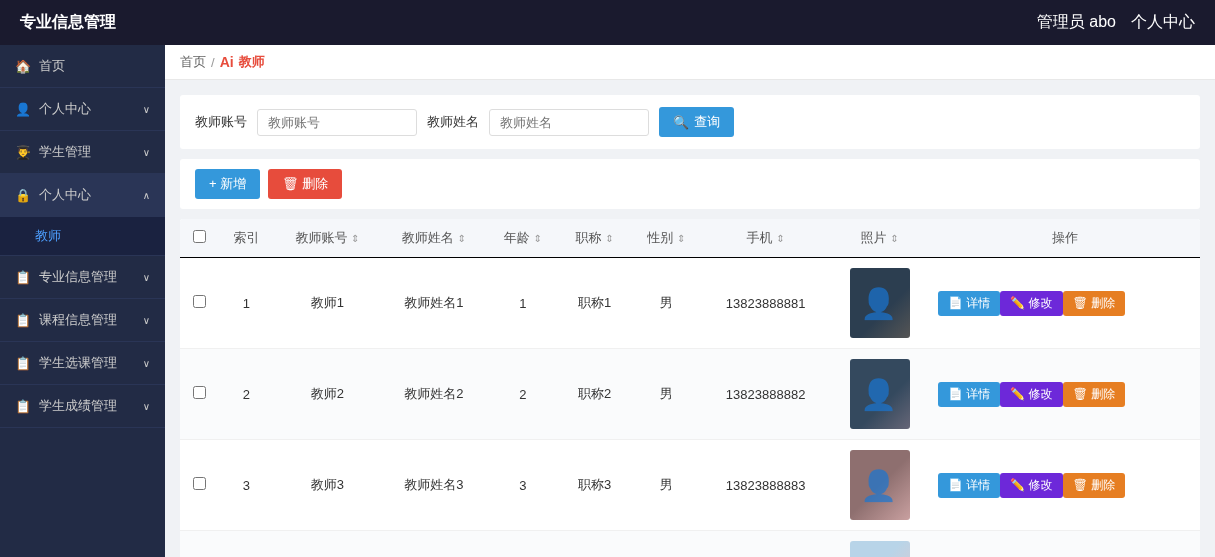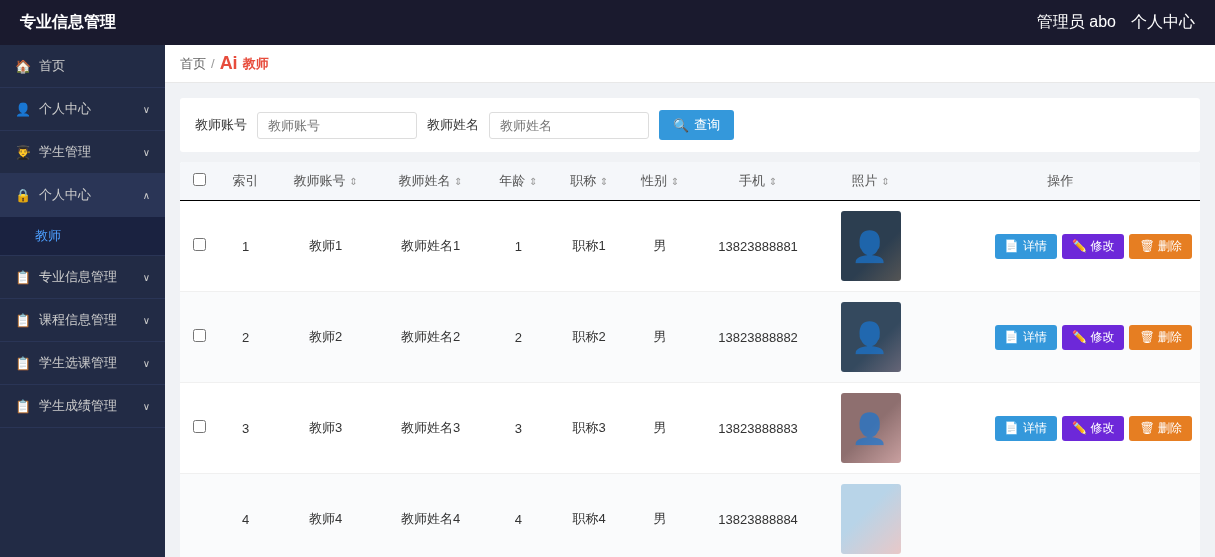--- a/index.html
+++ b/index.html
@@ -200,21 +200,21 @@
     .photo-2 { background: linear-gradient(135deg, #34495e 60%, #667 100%); }
     .photo-3 { background: linear-gradient(135deg, #8e6f6f 50%, #c9a0a0 100%); }
     .photo-4 { background: linear-gradient(135deg, #b8d4e8 40%, #e8c8c8 100%); }
 
     .photo-person {
       font-size: 30px;
       color: rgba(255,255,255,0.7);
     }
 
     
-    .row-actions { display: flex; gap: 5px; justify-content: flex-end; }
+    .row-actions { display: flex; justify-content: flex-start; }
     .btn-detail {
       background: #3498db;
       color: #fff;
       border: none;
       padding: 4px 10px;
       border-radius: 3px;
       cursor: pointer;
       font-size: 12px;
       white-space: nowrap;
     }
@@ -237,21 +237,21 @@
       cursor: pointer;
       font-size: 12px;
       white-space: nowrap;
     }
 
     input[type="checkbox"] { cursor: pointer; }
 
     .breadcrumb-icon {
       color: #e74c3c;
       font-weight: bold;
-      font-size: 18px;
+      font-size: 14px;
     }
   </style>
 </head>
 <body>
 
 <div class="header">
   <span class="header-title">专业信息管理</span>
   <div class="header-right">
     <span>管理员 abo</span>
     <a>个人中心</a>
@@ -329,20 +329,24 @@
         <label>教师账号</label>
         <input type="text" placeholder="教师账号" style="">
         <label>教师姓名</label>
         <input type="text" placeholder="教师姓名" style="">
         <button class="btn-search">
           <span>🔍</span>
           <span>查询</span>
         </button>
       </div>
 
+      <div class="action-bar">
+        <button class="btn-add">+ 新增</button>
+        <button class="btn-delete">🗑 删除</button>
+      </div>
 
       <div class="table-wrap">
         <table>
           <thead>
             <tr>
               <th><input type="checkbox" style=""></th>
               <th>
                 <span>索引</span>
               </th>
               <th>

